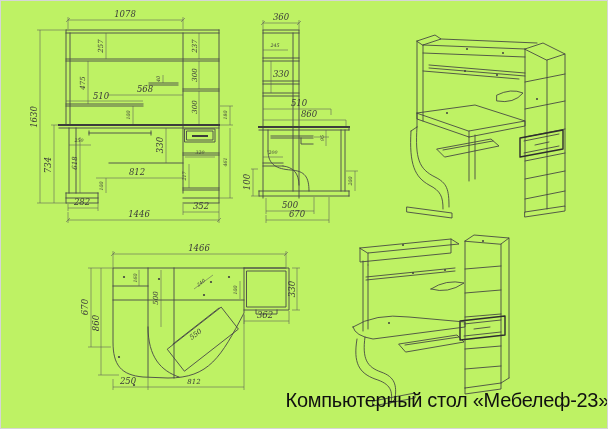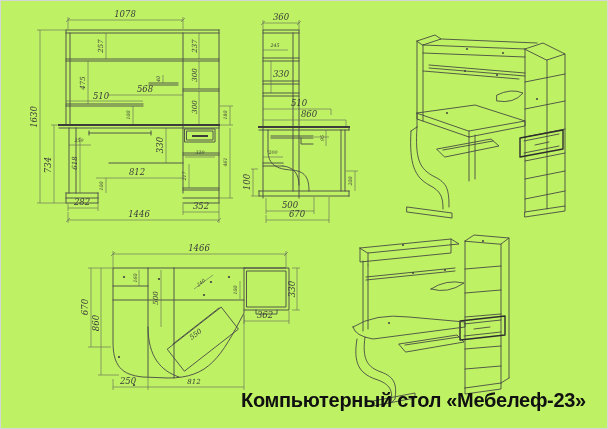--- a/index.html
+++ b/index.html
@@ -16,22 +16,22 @@
   .d{stroke:#5a5a5a;stroke-width:0.55;fill:none;}
   
   .w{stroke:#414141;stroke-width:0.85;fill:none;stroke-linejoin:round;stroke-linecap:round;}
   .wb{stroke:#2e2e2e;stroke-width:1.4;fill:none;stroke-linejoin:round;}
   .h{fill:#3f3f3f;stroke:none;}
   .dim{font-family:"DejaVu Serif", serif;font-style:italic;fill:#3a3a3a;text-anchor:middle;}
   .d8{font-size:8.5px;}
   .d7{font-size:7px;}
   .d5{font-size:4.8px;}
   #caption{
-    position:absolute;left:240px;top:388px;width:368px;text-align:left;
-    font-family:"Liberation Sans", sans-serif;font-weight:700;font-size:20px;
+    position:absolute;left:240px;top:388px;width:368px;text-align:right;
+    font-family:"Liberation Sans", sans-serif;font-weight:400;font-size:20px;
     letter-spacing:-0.3px;color:#101010;white-space:nowrap;
   }
 </style>
 </head>
 <body>
 
 <div id="stage">
 
   <svg style="left:20px;top:4px" width="224" height="222" viewBox="0 0 224 222">
     <g>

